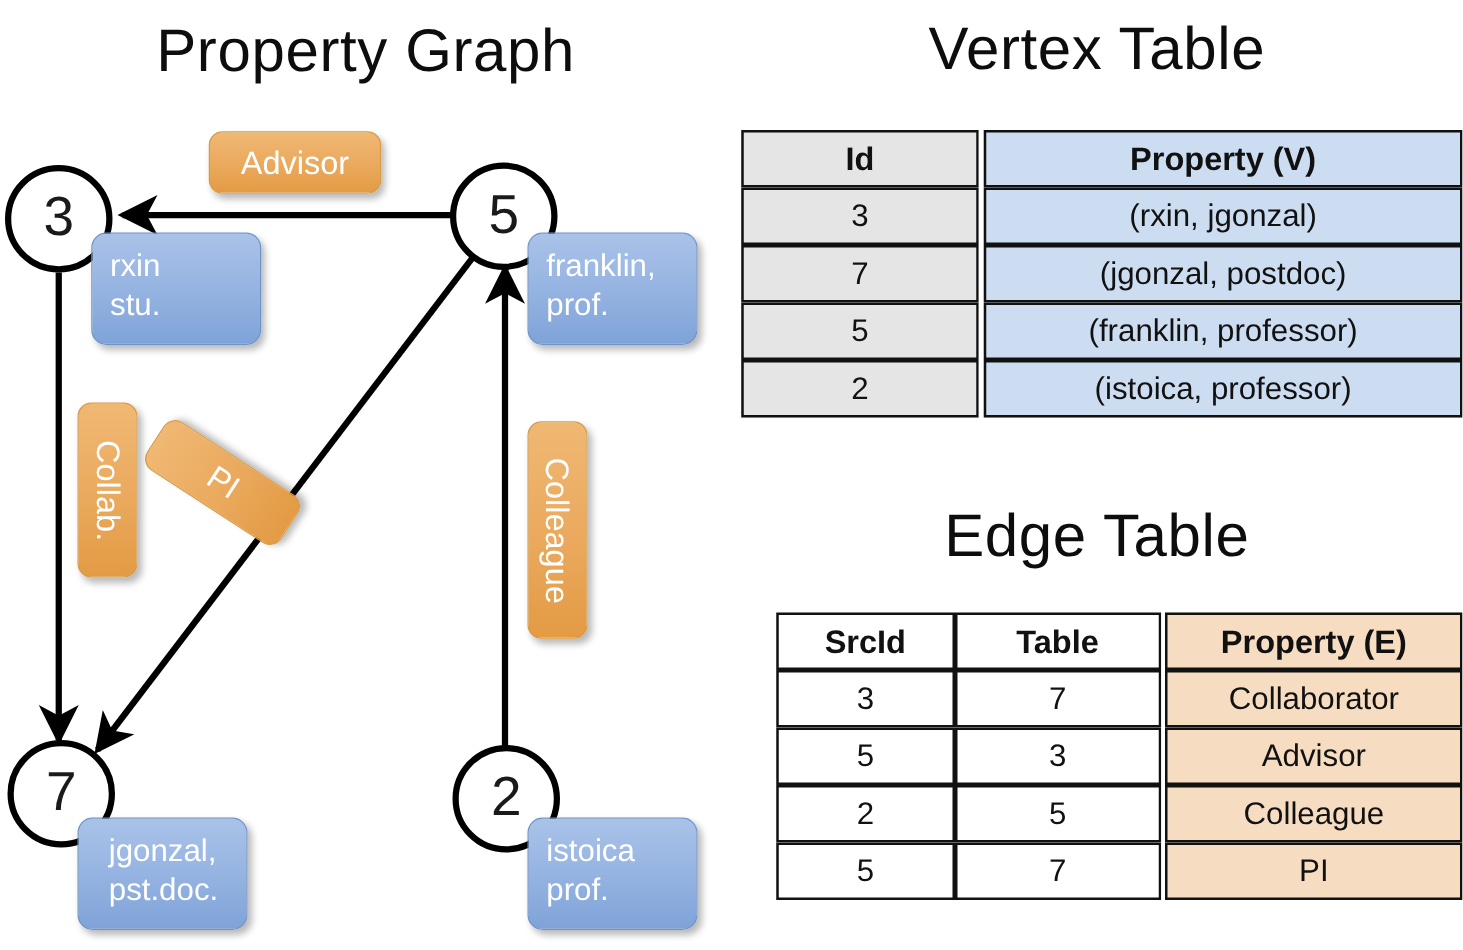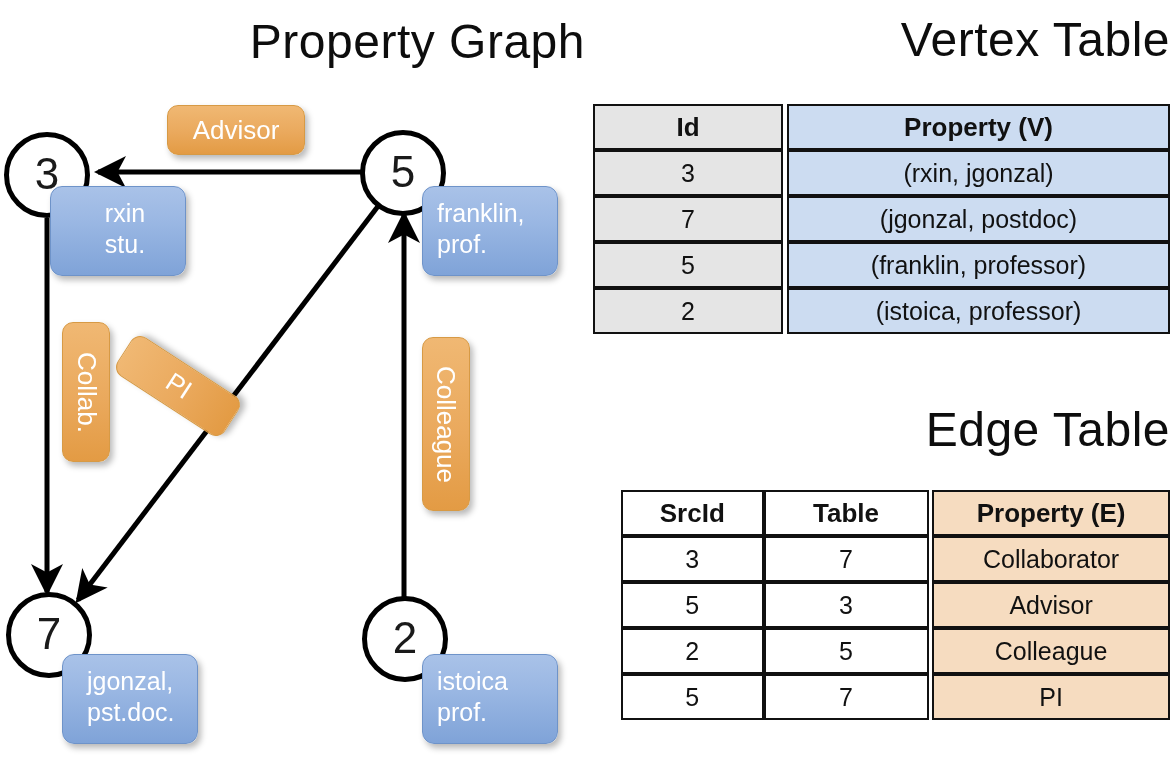--- a/index.html
+++ b/index.html
@@ -9,21 +9,21 @@
     color:#111;
     -webkit-font-smoothing:antialiased;
   }
   .title{
     position:absolute;
     font-weight:300;
     font-family:"Liberation Sans","DejaVu Sans",sans-serif;
     color:#0d0d0d;
     letter-spacing:0.5px;
     white-space:nowrap;
-    text-align:right;
+    text-align:center;
   }
   #title-property-graph{left:0;top:14px;width:585px;font-size:48px;line-height:56px;}
   #title-vertex-table{left:585px;top:12px;width:585px;font-size:48px;line-height:56px;}
   #title-edge-table{left:585px;top:402px;width:585px;font-size:48px;line-height:56px;}
 
   
   #graph{position:absolute;left:0;top:0;width:585px;height:760px;}
   #graph-edges{position:absolute;left:0;top:0;width:585px;height:760px;}
 
   .node{
@@ -129,21 +129,21 @@
   <div class="node" style="left:360px;top:130px;width:86px;height:86px;">
     <span>5</span>
   </div>
   <div class="node" style="left:6px;top:592px;width:86px;height:86px;">
     <span>7</span>
   </div>
   <div class="node" style="left:362px;top:596px;width:86px;height:86px;">
     <span>2</span>
   </div>
 
-  <div class="vbox" style="left:50px;top:186px;width:136px;height:90px;text-align:center;">
+  <div class="vbox" style="left:73px;top:186px;width:136px;height:90px;">
     <div>rxin</div>
     <div>stu.</div>
   </div>
   <div class="vbox" style="left:422px;top:186px;width:136px;height:90px;">
     <div>franklin,</div>
     <div>prof.</div>
   </div>
   <div class="vbox" style="left:62px;top:654px;width:136px;height:90px;padding-left:24px;">
     <div>jgonzal,</div>
     <div>pst.doc.</div>

